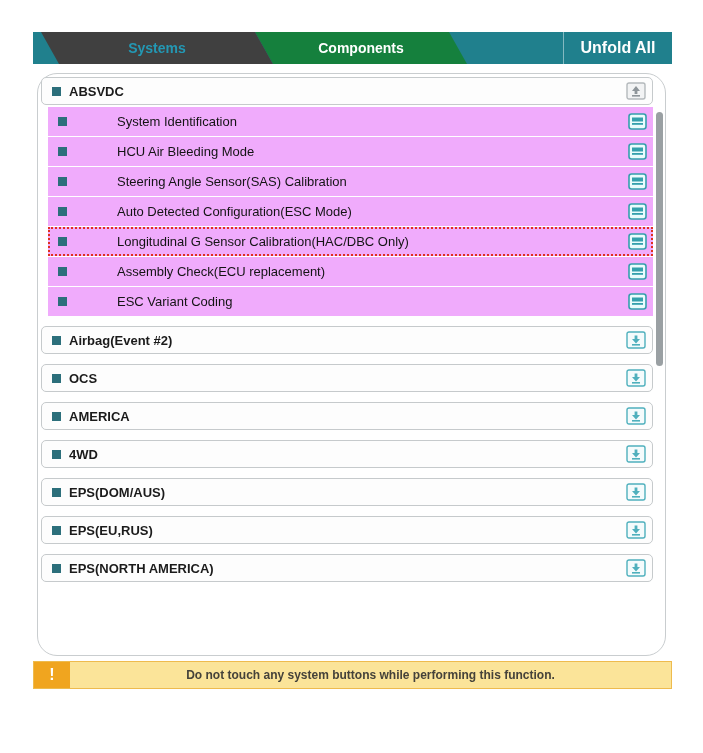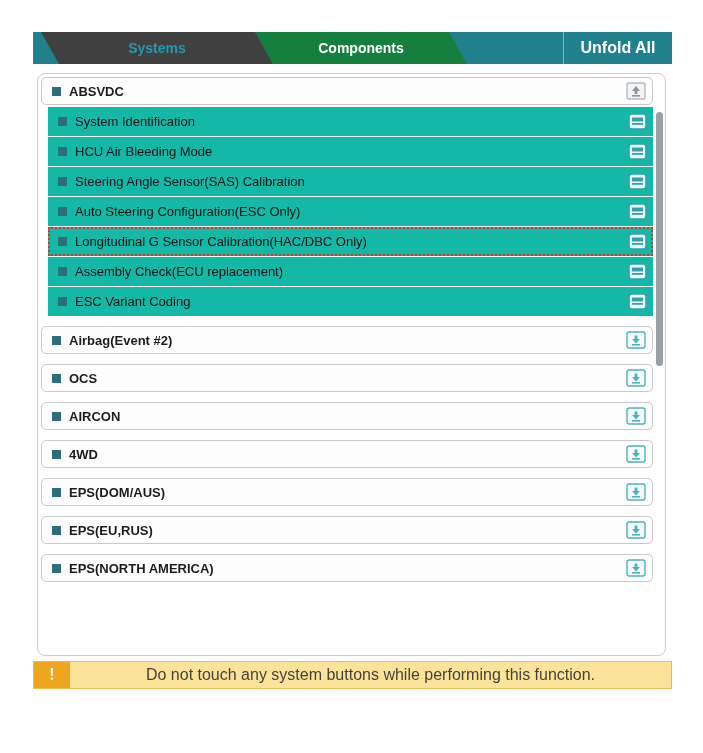--- a/index.html
+++ b/index.html
@@ -23,45 +23,45 @@
     justify-content: center; font-size: 14px; font-weight: bold; cursor: pointer;
     clip-path: polygon(0 0, calc(100% - 18px) 0, 100% 100%, 18px 100%); }
   .tab-systems { left: 8px; width: 232px; background: #404040; color: #2398b4; z-index: 2; }
   .tab-components { left: 222px; width: 212px; background: #15803d; color: #ffffff; z-index: 1; }
   .unfold { position: absolute; right: 0; top: 0; width: 109px; height: 32px;
     border-left: 1px solid rgba(255,255,255,.45); display: flex; align-items: center;
     justify-content: center; color: #ffffff; font-size: 16px; font-weight: bold; cursor: pointer; }
 
   
   .listwrap { position: relative; margin: 9px 0 0 4px; width: 629px; height: 583px;
-    border: 1px solid #c9cdcf; border-radius: 8px; background: #ffffff; padding: 3px 12px 3px 3px; }
+    border: 1px solid #c9cdcf; border-radius: 20px; background: #ffffff; padding: 3px 12px 3px 3px; }
   .grouprow { position: relative; height: 28px; border: 1px solid #c6cacc; border-radius: 5px;
     background: #fdfdfd; display: flex; align-items: center; padding: 0 34px 0 10px;
     margin-bottom: 10px; cursor: pointer; }
   .grouprow.open { margin-bottom: 2px; }
   .bullet { width: 9px; height: 9px; background: #2c6f7b; margin-right: 8px; flex: 0 0 auto; }
   .glabel { font-size: 13px; font-weight: bold; color: #1b1b1b; white-space: nowrap; }
   .rowicon { position: absolute; right: 6px; top: 50%; transform: translateY(-50%);
     width: 20px; height: 18px; display: flex; align-items: center; justify-content: center; }
 
-  .subrow { position: relative; height: 29px; background: #14b8a6; margin: 1px 0 1px 7px;
-    display: flex; align-items: center; padding: 0 34px 0 10px; cursor: pointer; }
+  .subrow { position: relative; height: 29px; background: #f0abfc; margin: 1px 0 1px 7px;
+    display: flex; align-items: center; padding: 0 34px 0 10px; cursor: pointer; gap: 42px; }
   .subrow .slabel { font-size: 13px; font-weight: normal; color: #141414; white-space: nowrap; }
   .subrow.selected { outline: 2px dotted #e03020; outline-offset: -2px; }
   .subgroup { margin-bottom: 10px; }
 
   .scrollthumb { position: absolute; right: 2px; top: 38px; width: 7px; height: 254px;
     background: #9aa0a3; border-radius: 4px; }
 
   
   .warnbar { position: relative; margin-top: 5px; height: 28px; background: #fbe499;
     border: 1px solid #eebb4e; display: flex; align-items: center; }
   .warnicon { width: 36px; height: 100%; background: #f0a51f; color: #ffffff; font-weight: bold;
     font-size: 16px; display: flex; align-items: center; justify-content: center; flex: 0 0 auto; }
-  .warntext { flex: 1; text-align: center; font-size: 16px; font-weight: normal; color: #45423a; }
+  .warntext { flex: 1; text-align: center; font-size: 12px; font-weight: bold; color: #45423a; }
 </style>
 </head>
 <body>
 
 <div class="app">
 
 
   <div class="tabstrip">
     <div class="tab tab-components">
       <span>Components</span>
@@ -117,21 +117,21 @@
         <span class="rowicon">
           <svg width="19" height="17" viewBox="0 0 19 17">
               <rect x="1" y="1" width="17" height="15" rx="2.5" fill="#eafcfd" stroke="#35a0ad" stroke-width="1.6"></rect>
               <rect x="4" y="4.5" width="11" height="4" fill="#35a0ad"></rect>
               <rect x="4" y="10" width="11" height="1.8" fill="#35a0ad"></rect>
             </svg>
         </span>
       </div>
       <div class="subrow">
         <span class="bullet"></span>
-        <span class="slabel">Auto Steering Configuration(ESC Only)</span>
+        <span class="slabel">Auto Detected Configuration(ESC Mode)</span>
         <span class="rowicon">
           <svg width="19" height="17" viewBox="0 0 19 17">
               <rect x="1" y="1" width="17" height="15" rx="2.5" fill="#eafcfd" stroke="#35a0ad" stroke-width="1.6"></rect>
               <rect x="4" y="4.5" width="11" height="4" fill="#35a0ad"></rect>
               <rect x="4" y="10" width="11" height="1.8" fill="#35a0ad"></rect>
             </svg>
         </span>
       </div>
       <div class="subrow selected">
         <span class="bullet"></span>
@@ -185,21 +185,21 @@
       <span class="rowicon">
         <svg width="20" height="18" viewBox="0 0 20 18">
             <rect x="1" y="1" width="18" height="16" rx="2" fill="#f4fbfc" stroke="#4fb0bd" stroke-width="1.4"></rect>
             <path d="M10 12.5 L6 8 L8.6 8 L8.6 4.5 L11.4 4.5 L11.4 8 L14 8 Z" fill="#4fb0bd"></path>
             <rect x="6" y="13" width="8" height="1.6" fill="#4fb0bd"></rect>
           </svg>
       </span>
     </div>
     <div class="grouprow">
       <span class="bullet"></span>
-      <span class="glabel">AIRCON</span>
+      <span class="glabel">AMERICA</span>
       <span class="rowicon">
         <svg width="20" height="18" viewBox="0 0 20 18">
             <rect x="1" y="1" width="18" height="16" rx="2" fill="#f4fbfc" stroke="#4fb0bd" stroke-width="1.4"></rect>
             <path d="M10 12.5 L6 8 L8.6 8 L8.6 4.5 L11.4 4.5 L11.4 8 L14 8 Z" fill="#4fb0bd"></path>
             <rect x="6" y="13" width="8" height="1.6" fill="#4fb0bd"></rect>
           </svg>
       </span>
     </div>
     <div class="grouprow">
       <span class="bullet"></span>

